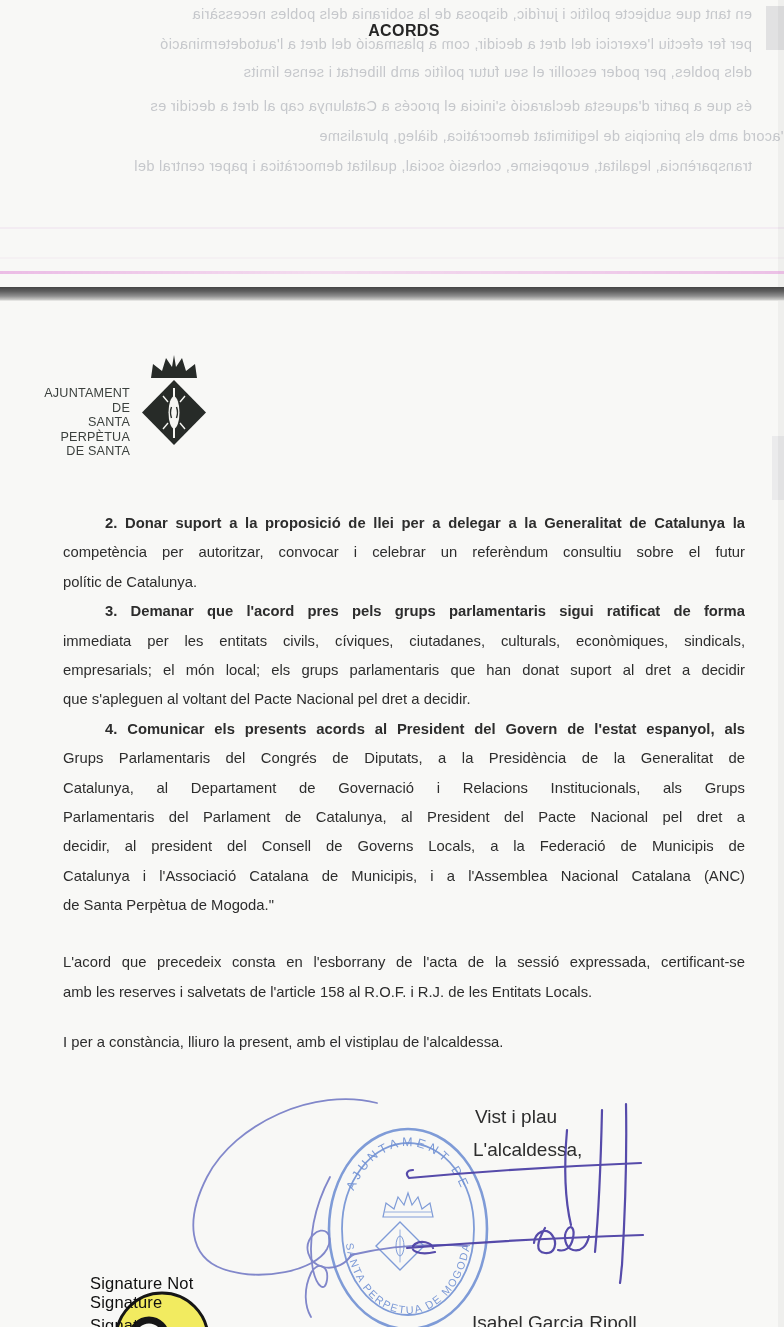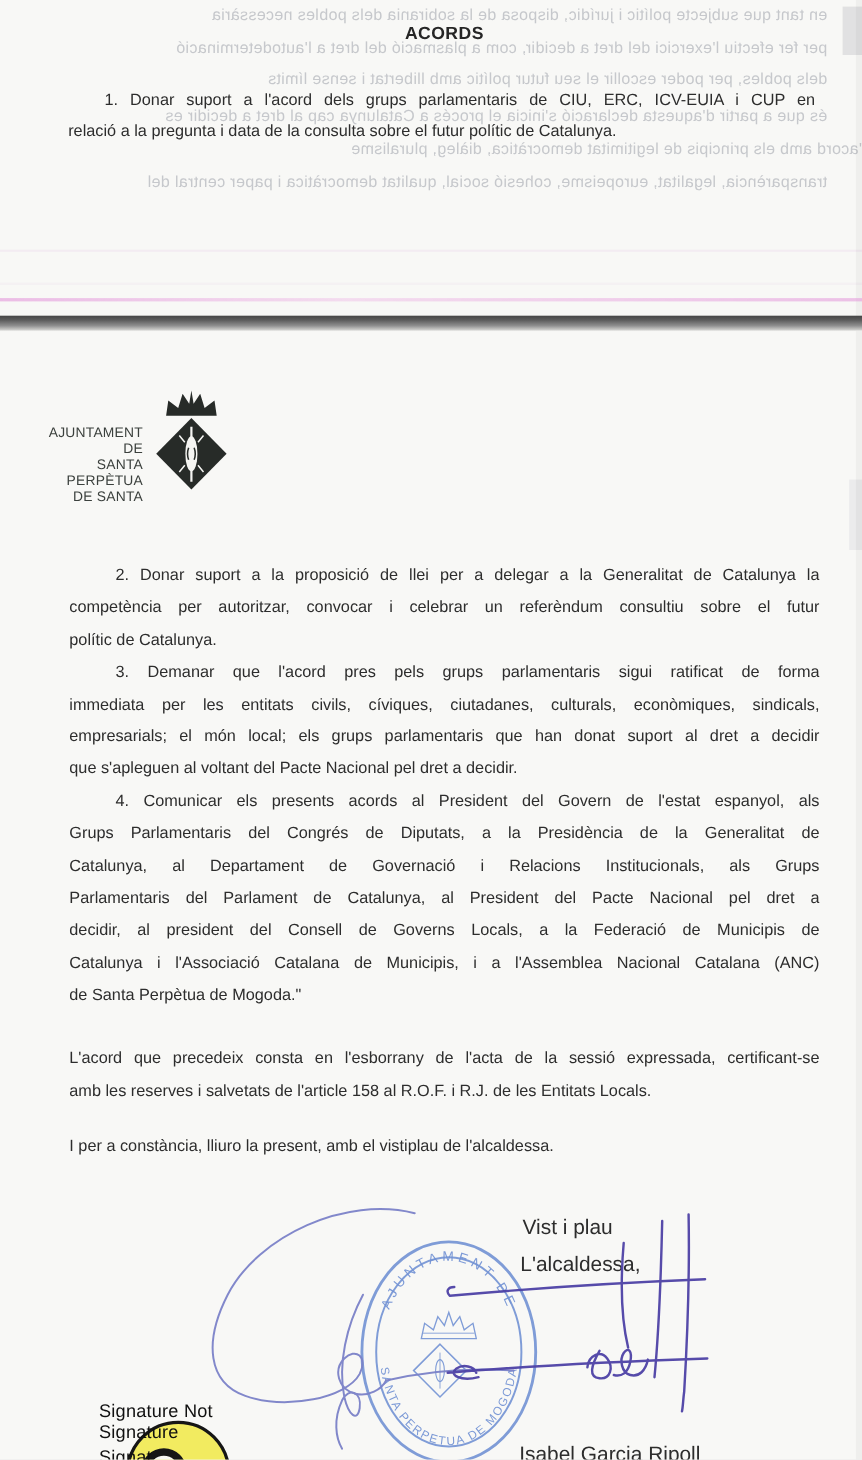--- a/index.html
+++ b/index.html
@@ -22,21 +22,21 @@
   .heading{
     position:absolute; left:0; top:22px; width:784px; margin:0;
     text-align:center; transform:translateX(12px);
     font-size:16px; font-weight:bold; letter-spacing:.4px; color:#262626;
     z-index:3;
   }
   .p1block{position:absolute; left:62px; top:77px; width:679px; z-index:3; font-size:14.8px;}
   .ln{height:29.4px; line-height:29.4px; overflow:hidden; text-align:justify; text-align-last:justify; white-space:nowrap;}
   .ln.last{text-align:left; text-align-last:left;}
   .ln.ind1{text-indent:33px;}
-  .ln.ind2{text-indent:42px;}
+  .ln.ind2{text-indent:42px;font-weight:bold;}
   
   .streak1{position:absolute; left:0; top:227px; width:784px; height:2px; background:rgba(238,222,238,.45); z-index:2;}
   .streak2{position:absolute; left:0; top:257px; width:784px; height:2px; background:rgba(240,230,240,.4); z-index:2;}
   .pinkline{
     position:absolute; left:0; top:271px; width:784px; height:3px; z-index:4;
     background:linear-gradient(90deg, rgba(228,156,220,.65), rgba(238,185,230,.45) 40%, rgba(228,156,220,.6));
     filter:blur(.4px);
   }
   .pagebreak{
     position:absolute; left:0; top:287px; width:784px; height:14px; z-index:4;
@@ -80,24 +80,20 @@
     <div class="bl" style="top:6px">en tant que subjecte polític i jurídic, disposa de la sobirania dels pobles necessària</div>
     <div class="bl" style="top:36px">per fer efectiu l'exercici del dret a decidir, com a plasmació del dret a l'autodeterminació</div>
     <div class="bl" style="top:64px">dels pobles, per poder escollir el seu futur polític amb llibertat i sense límits</div>
     <div class="bl" style="top:98px">és que a partir d'aquesta declaració s'inicia el procés a Catalunya cap al dret a decidir es</div>
     <div class="bl" style="top:128px; left:40px;">d'acord amb els principis de legitimitat democràtica, diàleg, pluralisme</div>
     <div class="bl" style="top:158px">transparència, legalitat, europeisme, cohesió social, qualitat democràtica i paper central del</div>
   </div>
 
   <h1 class="heading">ACORDS</h1>
 
-  <div class="p1block">
-    <div class="ln ind1">1. Donar suport a l'acord dels grups parlamentaris de CIU, ERC, ICV-EUIA i CUP en</div>
-    <div class="ln last">relació a la pregunta i data de la consulta sobre el futur polític de Catalunya.</div>
-  </div>
 
   <div class="streak1"></div>
   <div class="streak2"></div>
   <div class="pinkline"></div>
   <div class="pagebreak"></div>
   <div class="edge-smudge-a"></div>
   <div class="edge-smudge-b"></div>
   <div class="edge-shade"></div>
 
   <div class="letterhead-text">

